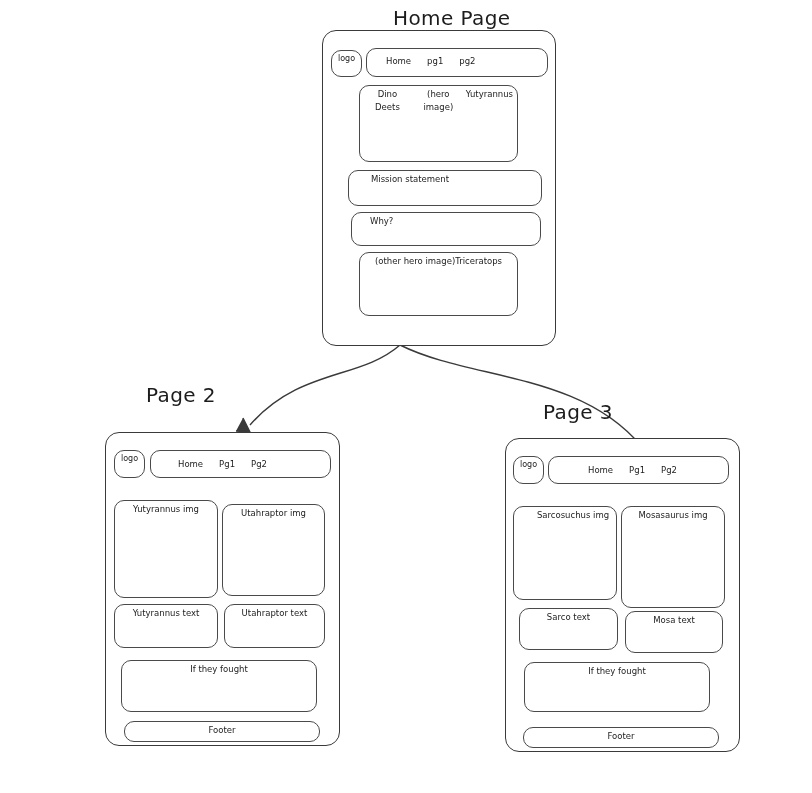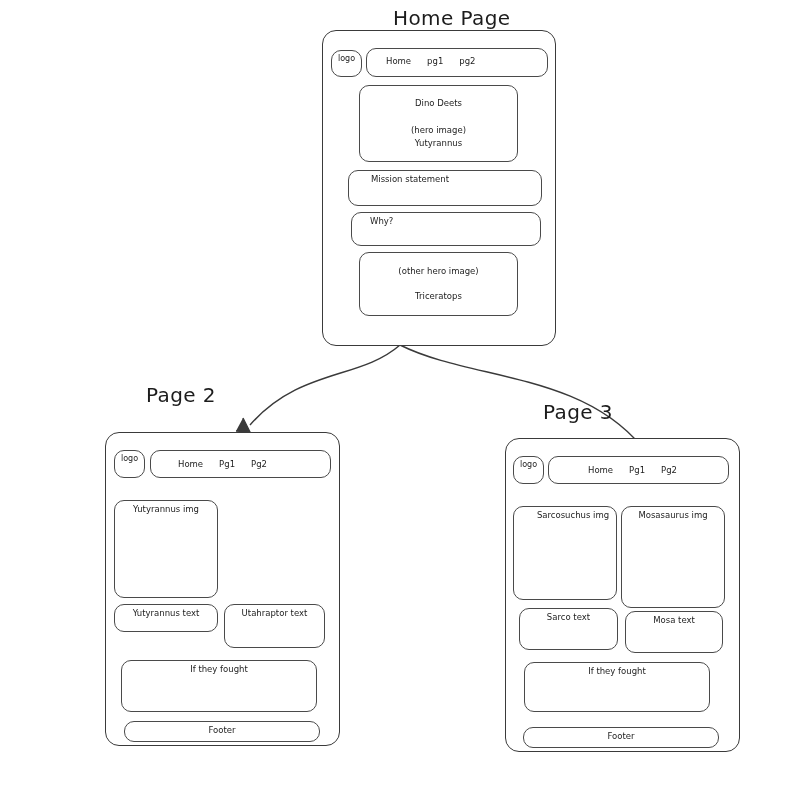--- a/index.html
+++ b/index.html
@@ -46,21 +46,21 @@
     box-sizing: border-box;
     display: flex;
     justify-content: center;
     text-align: center;
     font-size: 8.5px;
     line-height: 1.5;
     color: #1c1c1c;
     padding: 2px 4px;
   }
   .box.col {
-    flex-direction: column;
+    flex-direction: row;
   }
   .box.left {
     justify-content: flex-start;
     padding-left: 10px;
     text-align: left;
   }
   .navrow {
     position: absolute;
     display: flex;
     align-items: center;
@@ -128,22 +128,25 @@
   <div class="box" style="left:150px; top:450px; width:181px; height:28px;"></div>
   <div class="navrow" style="left:178px; top:459px;">
     <span>Home</span>
     <span>Pg1</span>
     <span>Pg2</span>
   </div>
 
   <div class="box" style="left:114px; top:500px; width:104px; height:98px;">
     <span>Yutyrannus img</span>
   </div>
+  <div class="box" style="left:222px; top:504px; width:103px; height:92px;">
+    <span>Utahraptor img</span>
+  </div>
 
-  <div class="box" style="left:114px; top:604px; width:104px; height:28px;">
+  <div class="box" style="left:114px; top:604px; width:104px; height:44px;">
     <span>Yutyrannus text</span>
   </div>
   <div class="box" style="left:224px; top:604px; width:101px; height:44px;">
     <span>Utahraptor text</span>
   </div>
 
   <div class="box" style="left:121px; top:660px; width:196px; height:52px;">
     <span>If they fought</span>
   </div>
 

